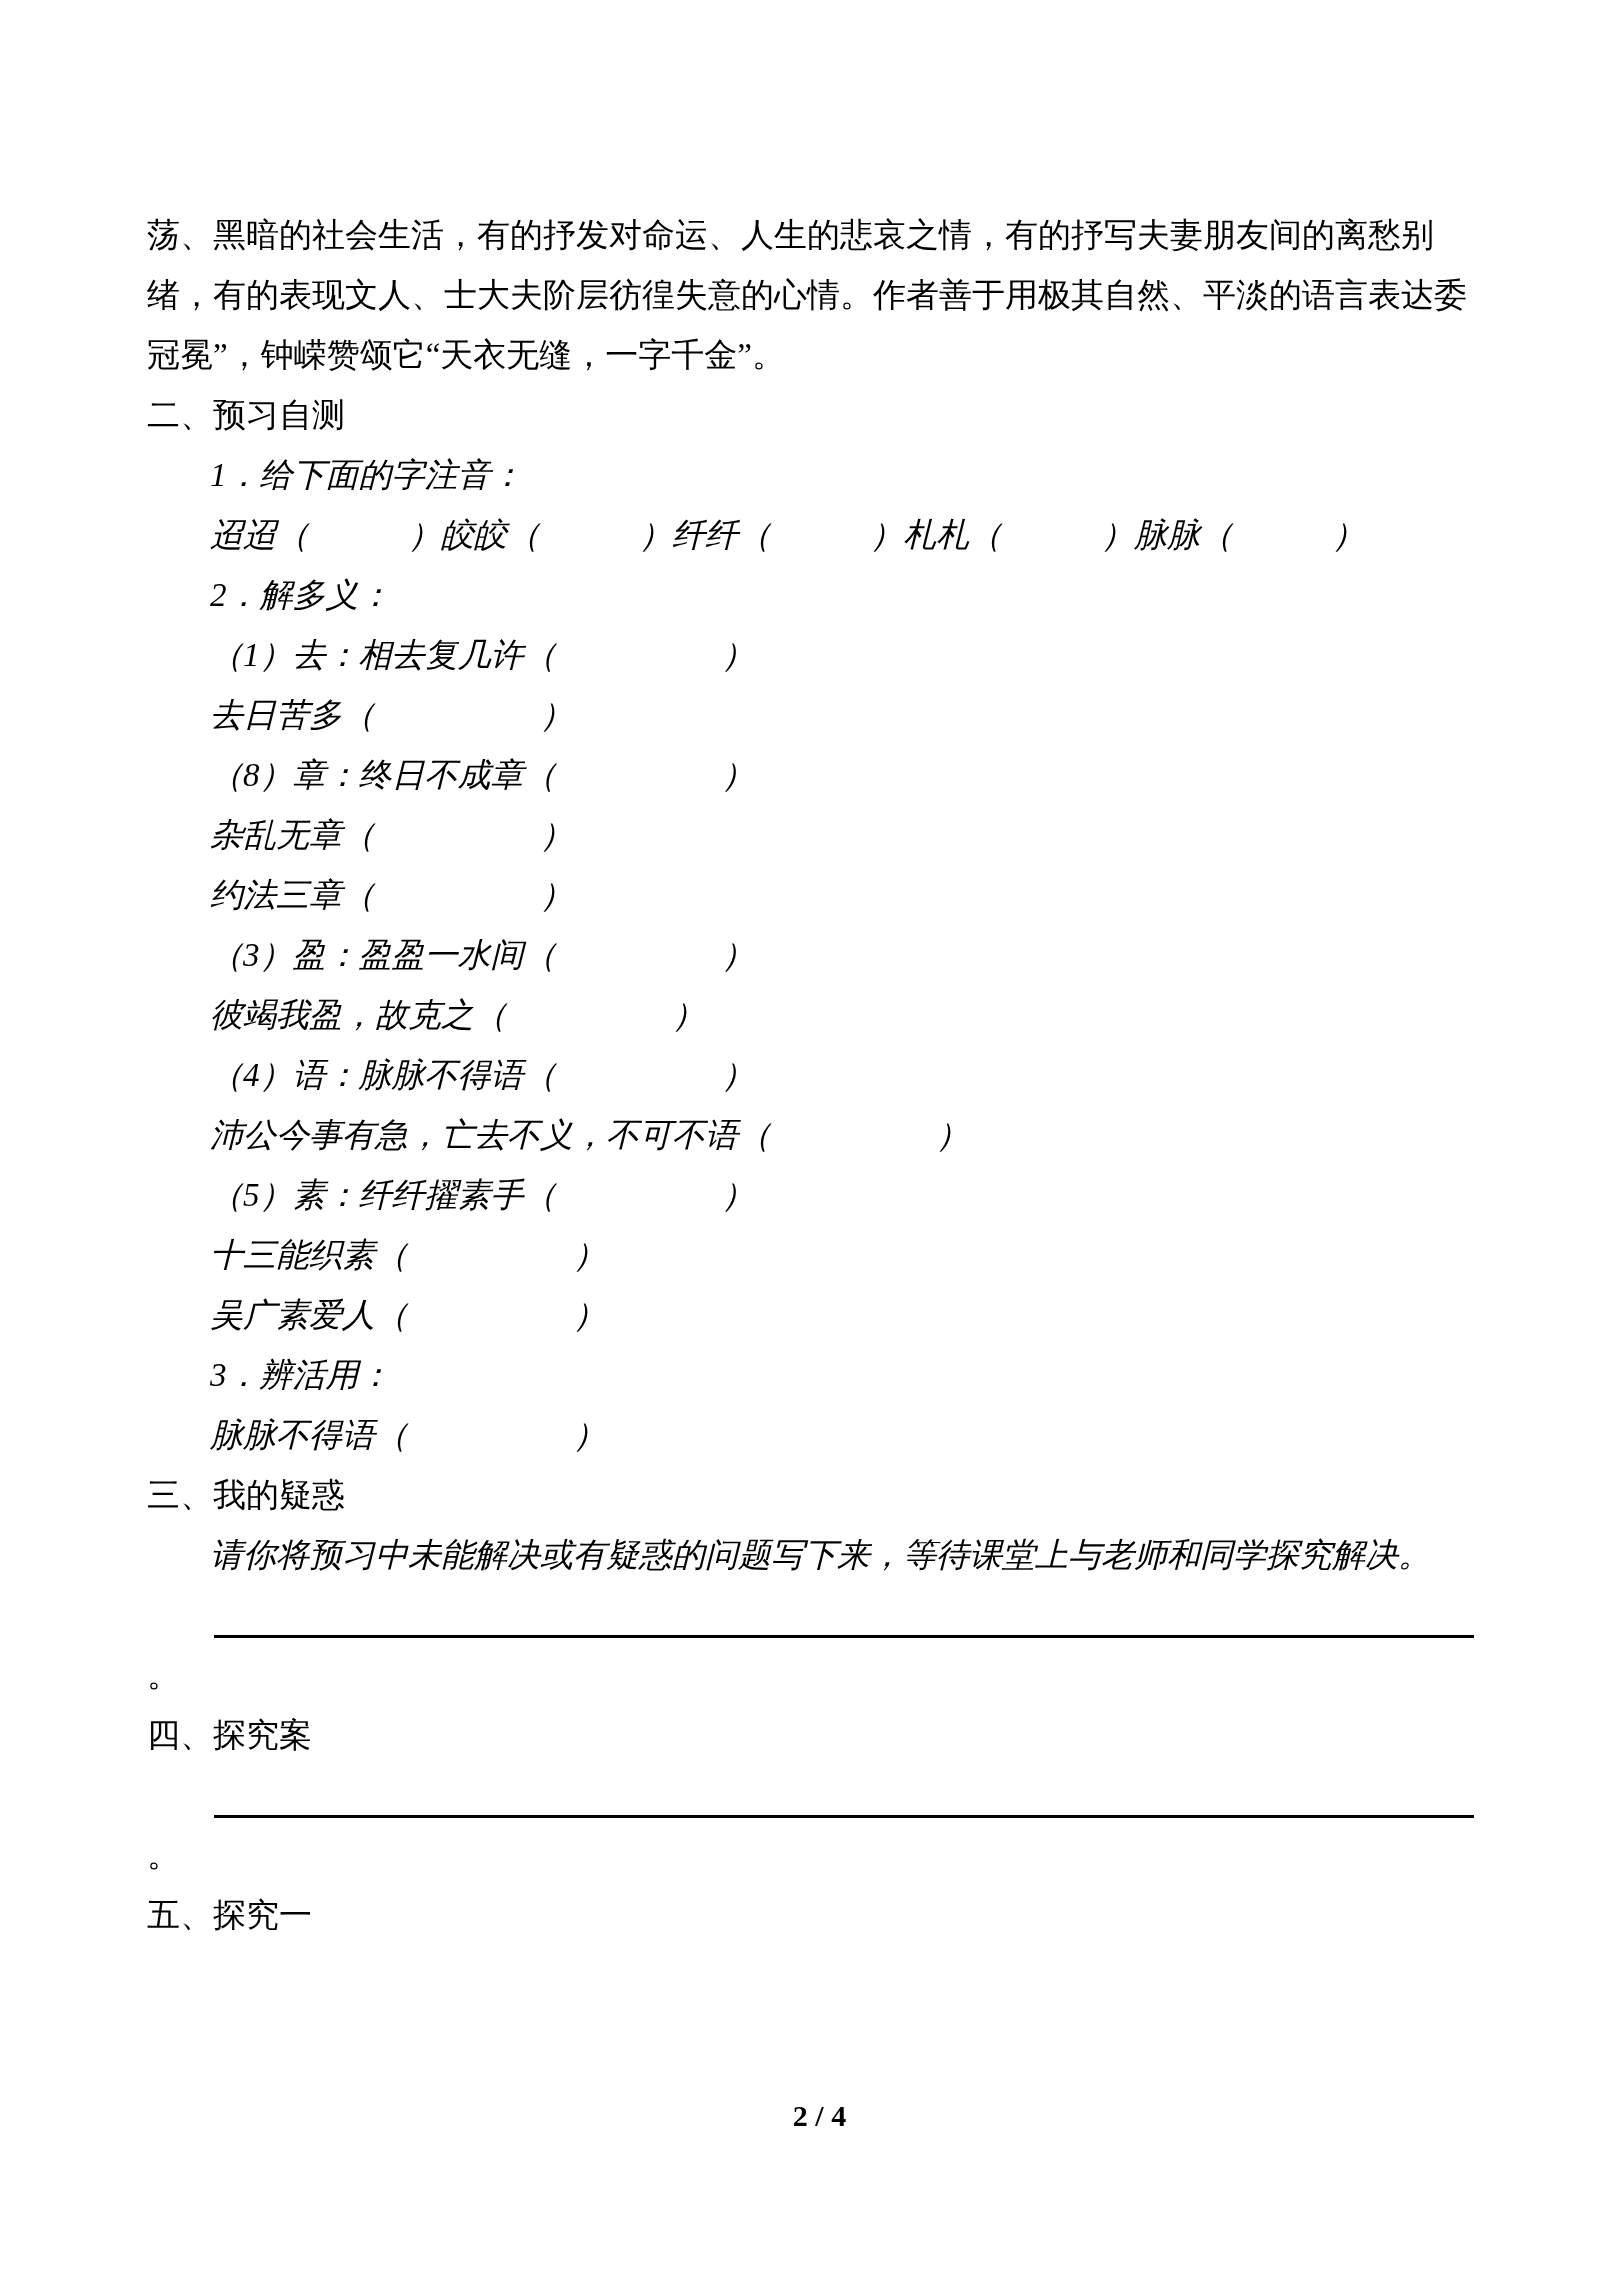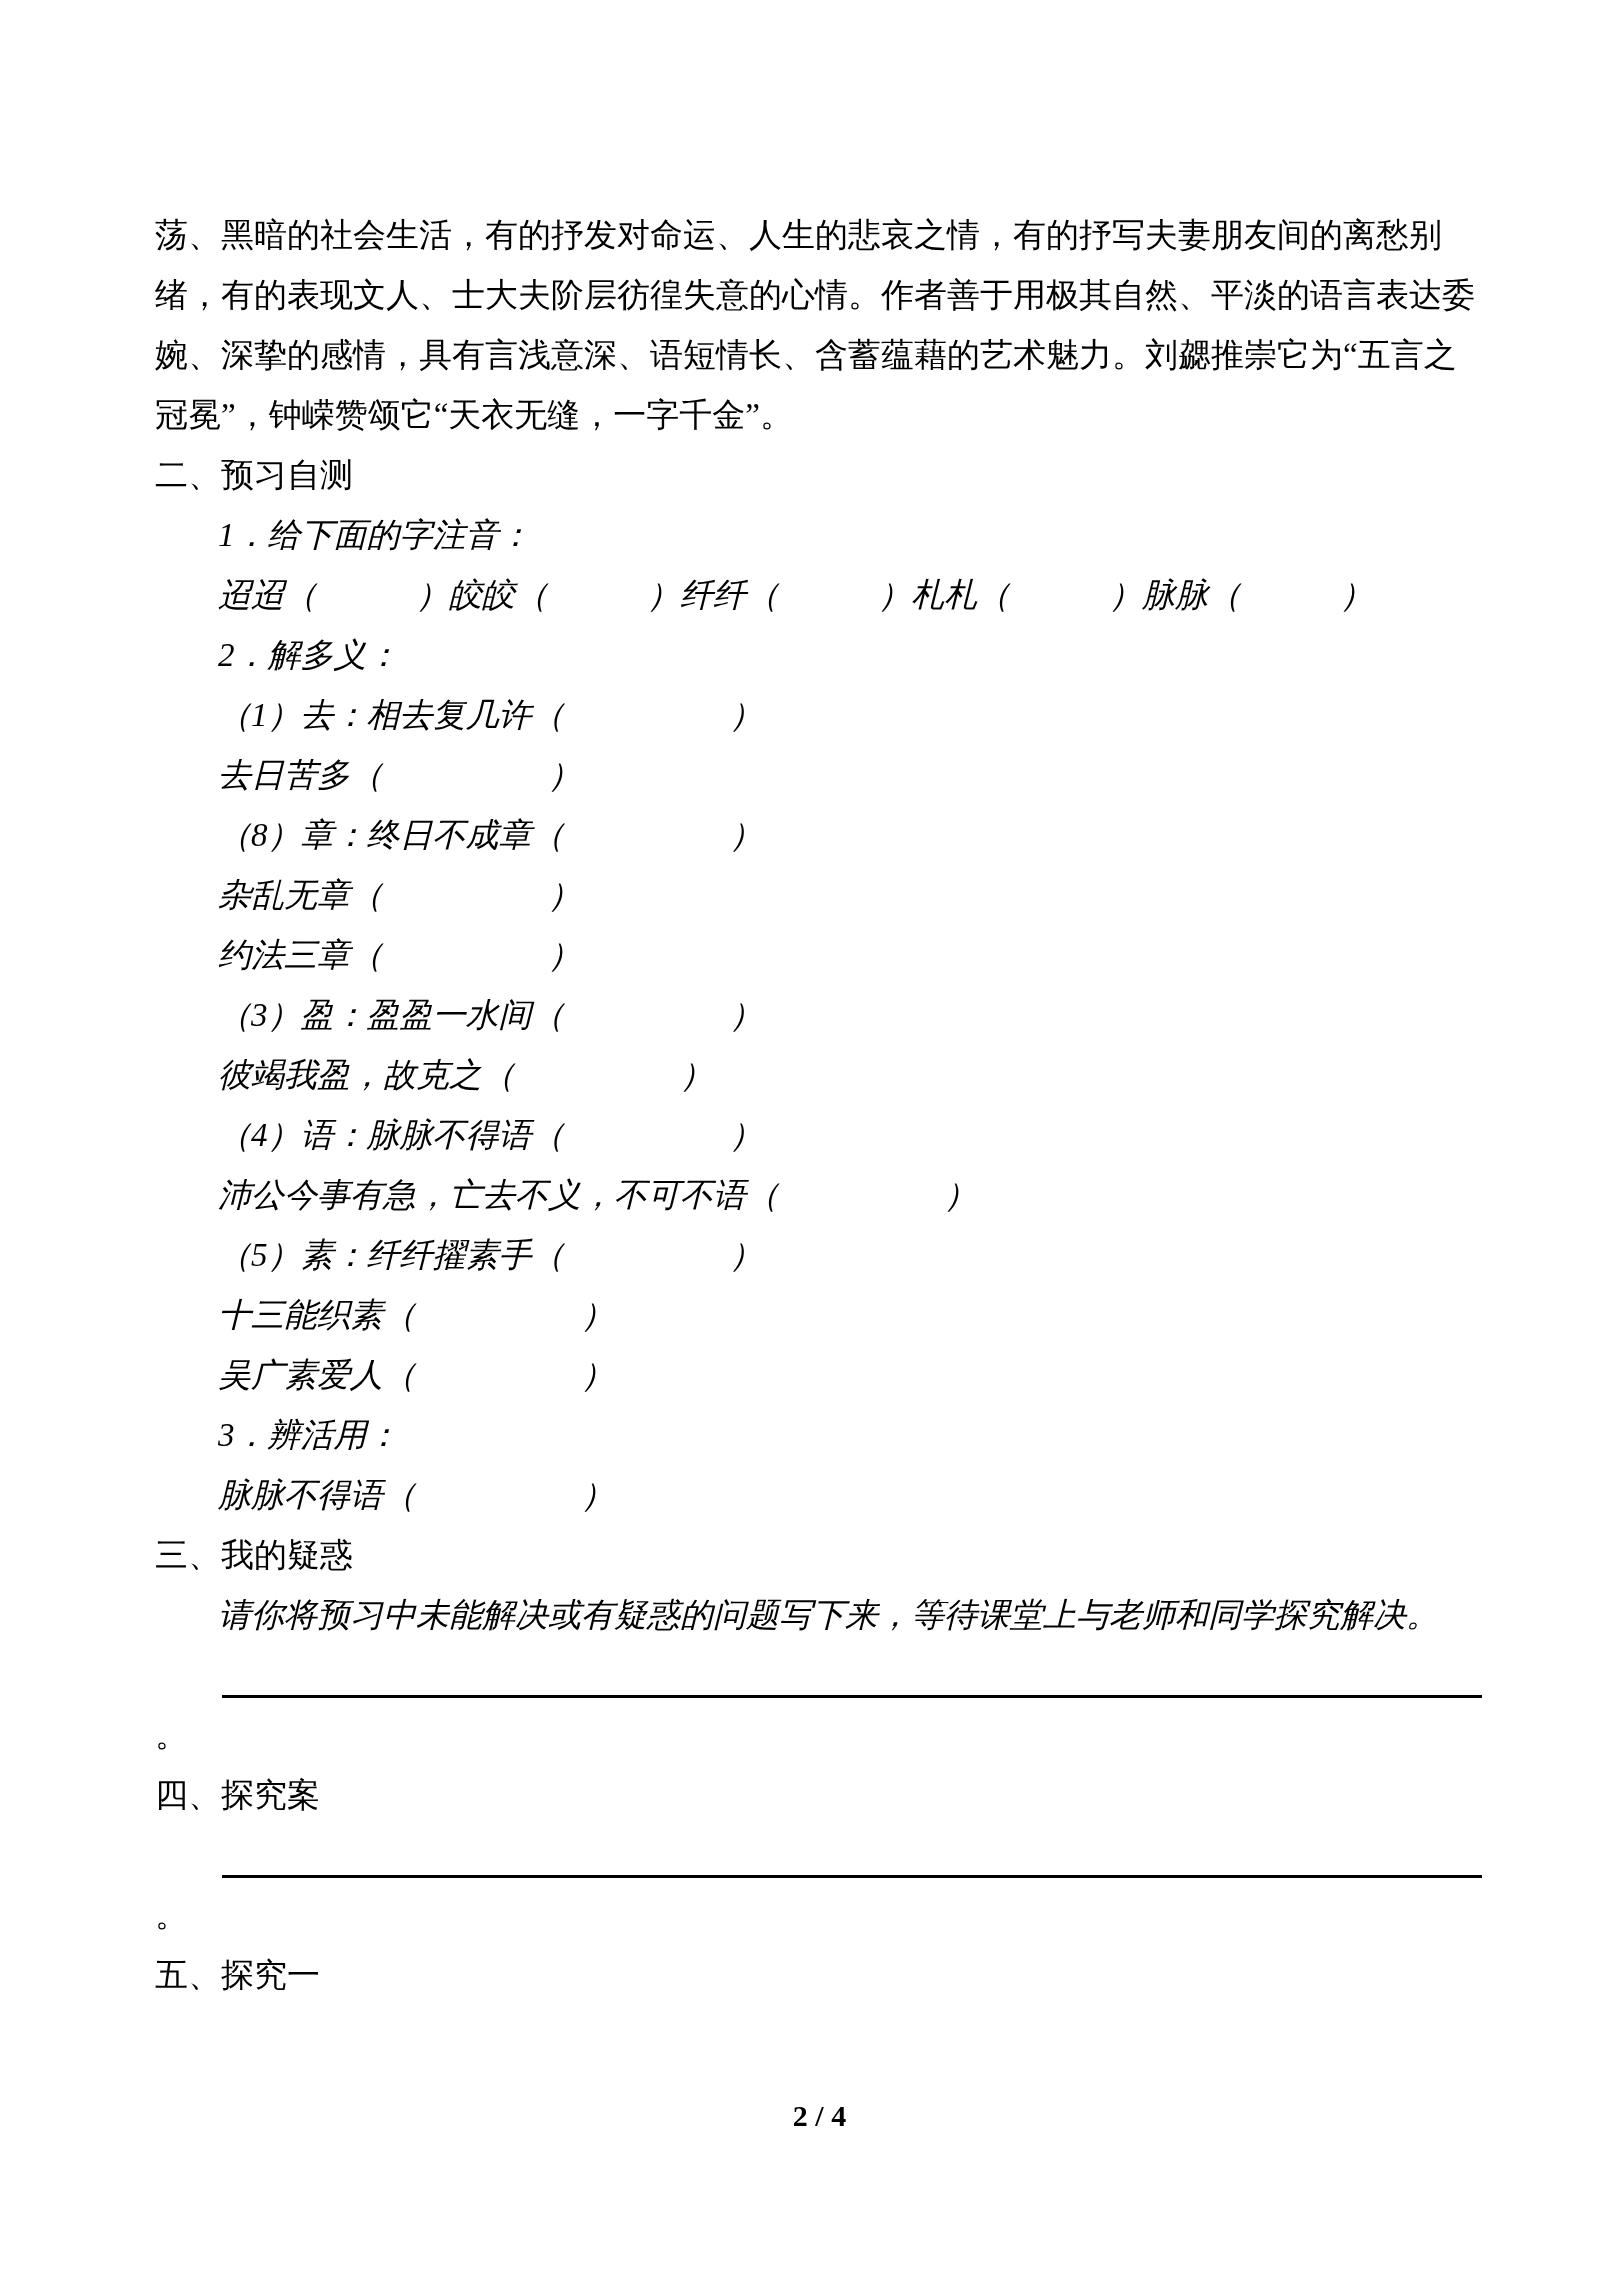--- a/index.html
+++ b/index.html
@@ -16,21 +16,20 @@
   .doc {
     position: absolute;
     left: 147px;
     top: 205px;
     width: 1329px;
   }
   .line {
     height: 60px;
     line-height: 60px;
     white-space: pre;
-    margin-left: 8px;
   }
   .indent { padding-left: 63px; font-style: italic; }
   .rule-line { height: 60px; }
   .rule-line .rule {
     margin-left: 67px;
     width: 1260px;
     height: 50px;
     border-bottom: 3.4px solid #000000;
   }
   .footer {
@@ -45,21 +44,20 @@
     font-size: 30px;
   }
 </style>
 </head>
 <body>
 
 <div class="page">
   <div class="doc">
       <div class="line">荡、黑暗的社会生活，有的抒发对命运、人生的悲哀之情，有的抒写夫妻朋友间的离愁别</div>
       <div class="line">绪，有的表现文人、士大夫阶层彷徨失意的心情。作者善于用极其自然、平淡的语言表达委</div>
-      <div class="line">婉、深挚的感情，具有言浅意深、语短情长、含蓄蕴藉的艺术魅力。刘勰推崇它为“五言之</div>
       <div class="line">冠冕”，钟嵘赞颂它“天衣无缝，一字千金”。</div>
       <div class="line">二、预习自测</div>
       <div class="line indent">1．给下面的字注音：</div>
       <div class="line indent">迢迢（　　　）皎皎（　　　）纤纤（　　　）札札（　　　）脉脉（　　　）</div>
       <div class="line indent">2．解多义：</div>
       <div class="line indent">（1）去：相去复几许（　　　　　）</div>
       <div class="line indent">去日苦多（　　　　　）</div>
       <div class="line indent">（8）章：终日不成章（　　　　　）</div>
       <div class="line indent">杂乱无章（　　　　　）</div>
       <div class="line indent">约法三章（　　　　　）</div>

